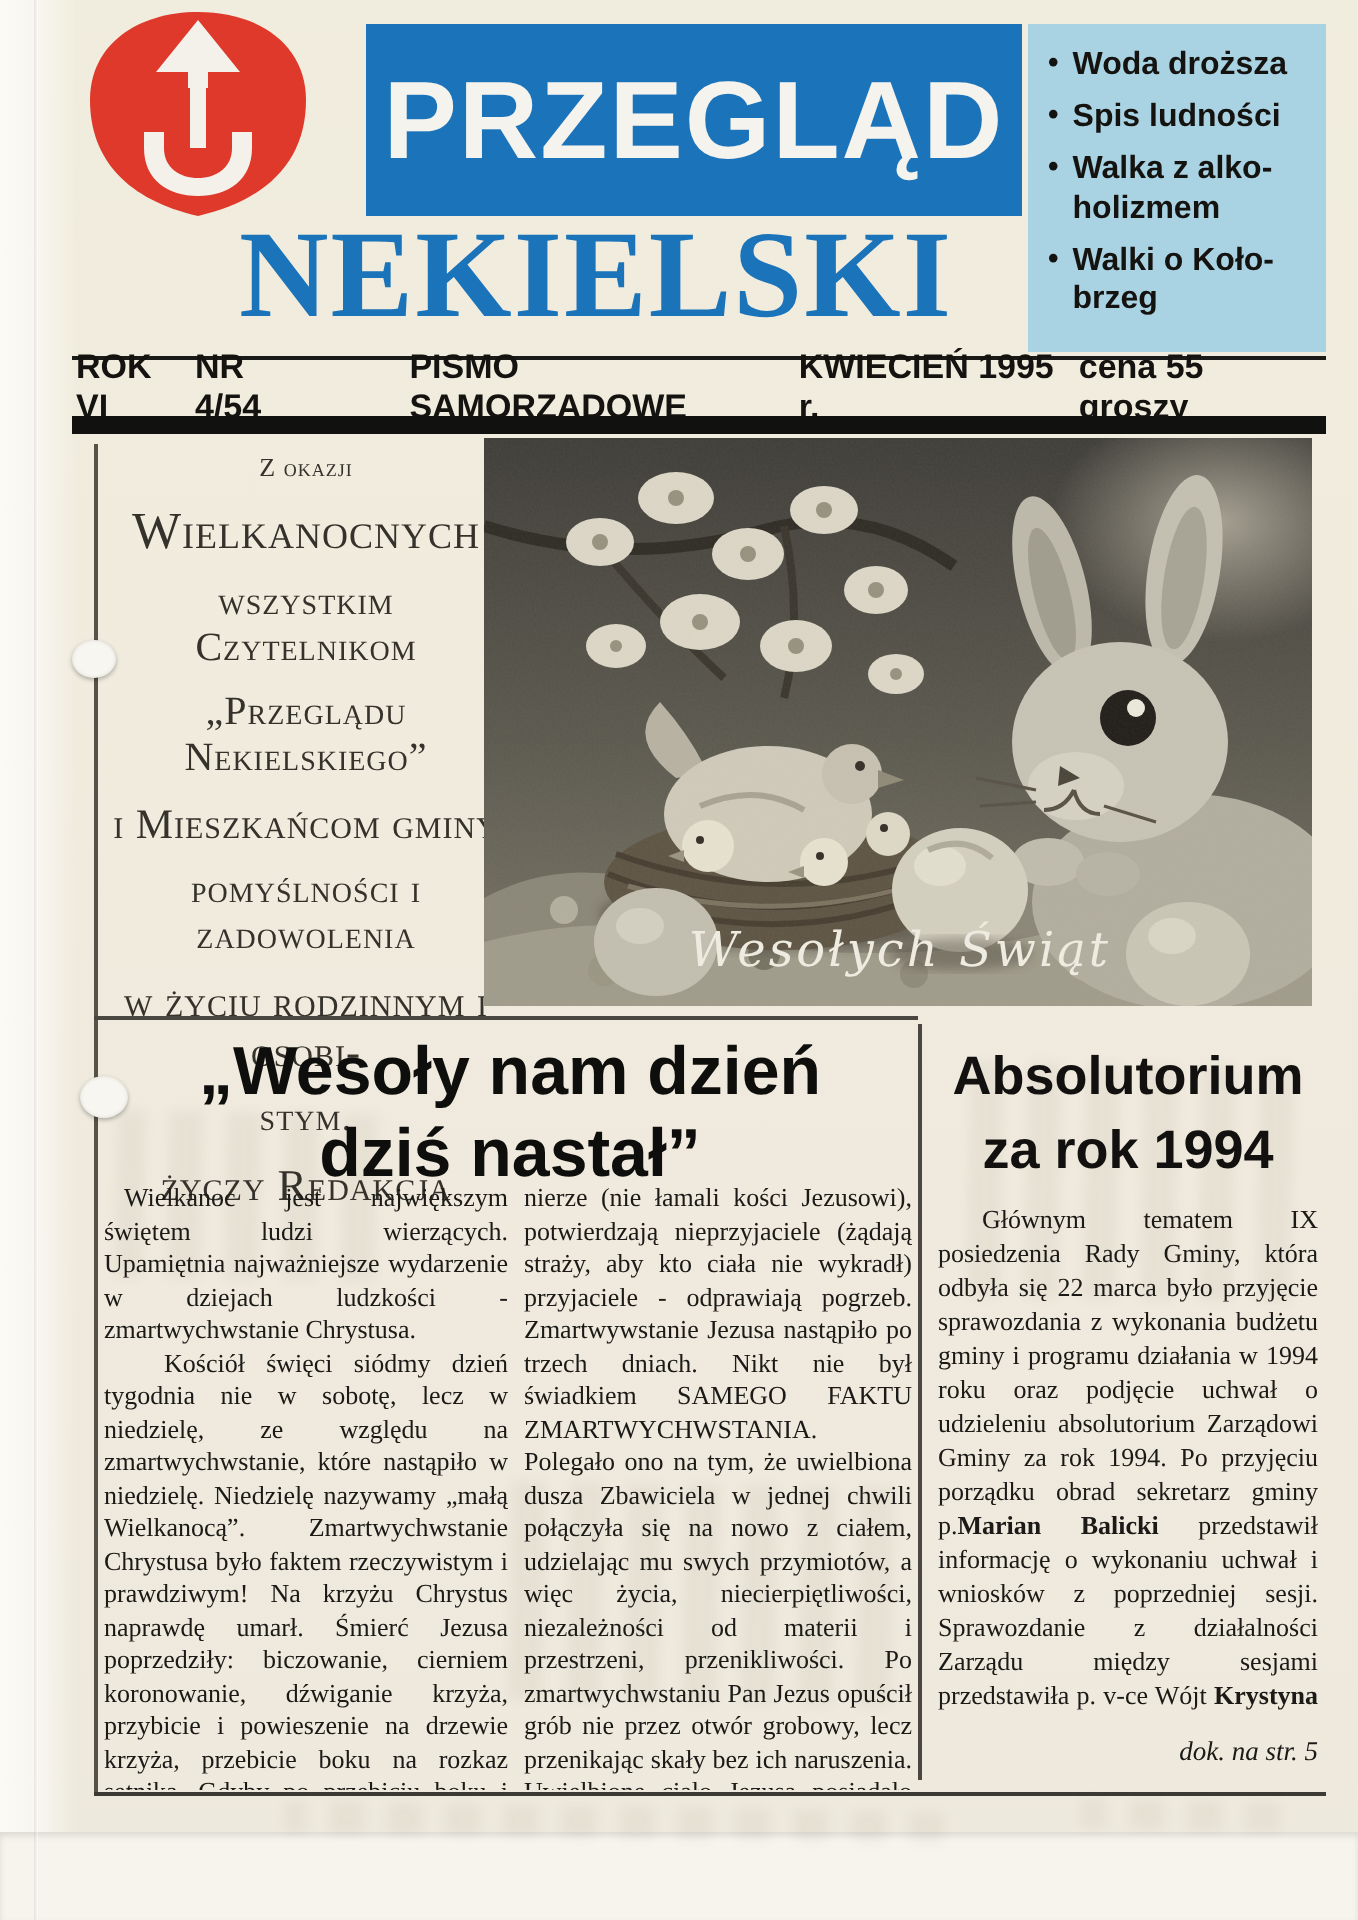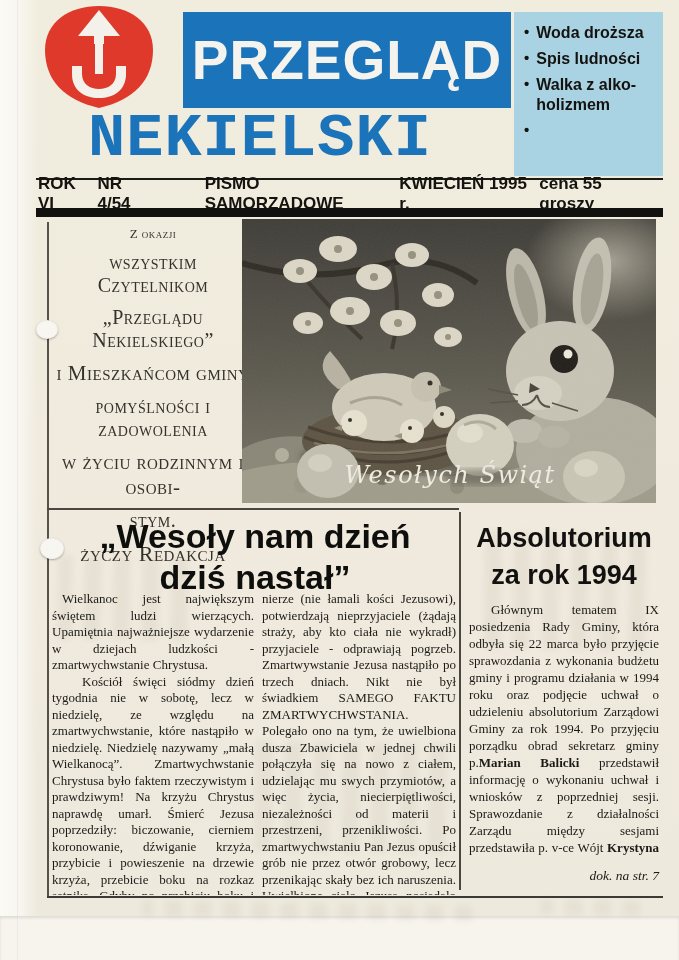--- a/index.html
+++ b/index.html
@@ -16,22 +16,22 @@
   
   .ghost{position:absolute;z-index:1;opacity:.10;filter:blur(3px);
          background:repeating-linear-gradient(90deg,rgba(92,83,64,.55) 0 17px,transparent 17px 29px);
          transform:scaleX(-1) rotate(-1deg);}
   
   .coat{position:absolute;left:42px;top:4px;z-index:3;}
   .banner{position:absolute;left:183px;top:12px;width:328px;height:96px;background:#1b73ba;
           display:flex;align-items:center;justify-content:center;z-index:3;}
   .banner span{color:#f4f3ee;font-family:"Liberation Sans","DejaVu Sans",sans-serif;
           font-weight:700;font-size:55px;letter-spacing:1px;}
-  .nekielski{position:absolute;left:88px;top:106px;width:420px;text-align:left;z-index:3;
-          color:#1b73ba;font-family:Liberation Mono, monospace;
+  .nekielski{position:absolute;left:88px;top:106px;width:420px;text-align:center;z-index:3;
+          color:#1b73ba;font-family:Liberation Serif, serif;
           font-weight:700;font-size:62px;line-height:1.05;letter-spacing:1px;}
   .panel{position:absolute;left:514px;top:12px;width:149px;height:164px;background:#a9d2e3;z-index:3;
           padding:11px 6px 0 10px;box-sizing:border-box;}
   .hl-item{display:flex;margin-bottom:7px;font-family:"Liberation Sans","DejaVu Sans",sans-serif;
           font-weight:700;font-size:16px;line-height:1.2;color:#141310;}
   .hl-bullet{margin-right:7px;font-size:15px;}
   .hl-text{white-space:pre-line;}
   
   .rule-thin{position:absolute;left:36px;top:178px;width:627px;height:2px;background:#1a1a18;z-index:3;}
   .infobar{position:absolute;left:38px;top:182px;width:623px;height:24px;z-index:3;
@@ -119,35 +119,38 @@
       <span class="hl-bullet">•</span>
       <span class="hl-text">Spis ludności</span>
     </div>
     <div class="hl-item">
       <span class="hl-bullet">•</span>
       <span class="hl-text">Walka z alko-
 holizmem</span>
     </div>
     <div class="hl-item">
       <span class="hl-bullet">•</span>
+      <span class="hl-text">Walki o Koło-
+brzeg</span>
     </div>
   </div>
 
   <div class="rule-thin"></div>
   <div class="infobar">
     <span>ROK VI</span>
     <span class="sp1">NR 4/54</span>
     <span class="sp2">PISMO  SAMORZĄDOWE</span>
     <span class="sp3">KWIECIEŃ 1995 r.</span>
     <span class="sp4">cena 55 groszy</span>
   </div>
   <div class="rule-thick"></div>
 
   <div class="wishes">
     <div class="wz1">Z okazji</div>
+    <div class="wz3">Wielkanocnych</div>
     <div class="wz4">wszystkim Czytelnikom</div>
     <div class="wz5">„Przeglądu Nekielskiego”</div>
     <div class="wz6">i Mieszkańcom gminy</div>
     <div class="wz7">pomyślności i zadowolenia</div>
     <div class="wz8">w życiu rodzinnym i osobi-</div>
     <div class="wz9">stym.</div>
     <div class="wz10">życzy Redakcja</div>
   </div>
 
   <svg class="photo" width="414" height="284" viewBox="0 0 414 284">
@@ -276,18 +279,18 @@
 
   </div>
 
   <div class="r-head">
     <div>Absolutorium</div>
     <div>za rok 1994</div>
   </div>
   <div class="r-body">
     <p><span>Głównym tematem IX posiedzenia Rady Gminy, która odbyła się 22 marca było przyjęcie sprawozdania z wykonania budżetu gminy i programu działania w 1994 roku oraz podjęcie uchwał o udzieleniu absolutorium Zarządowi Gminy za rok 1994. Po przyjęciu porządku obrad sekretarz gminy p.</span><b>Marian Balicki</b><span> przedstawił informację o wykonaniu uchwał i wniosków z poprzedniej sesji. Sprawozdanie z działalności Zarządu między sesjami przedstawiła p. v-ce Wójt </span><b>Krystyna Markiewicz</b><span>. W punkcie tym rada pozytywnie rozpatrzyła wniosek rady sołeckiej z Kokoszek o wyłączeniu ze sprzedaży gruntów sołeckich w Kokoszkach. W punkcie interpelacje i zapytania radnych i sołtysów proszono o następujące tematy:</span></p>
   </div>
-  <div class="r-cont">dok. na str. 7</div>
+  <div class="r-cont">dok. na str. 5</div>
 
   <div class="punch punch1"></div>
   <div class="punch punch2"></div>
 
 </div>
 
 </body></html>

